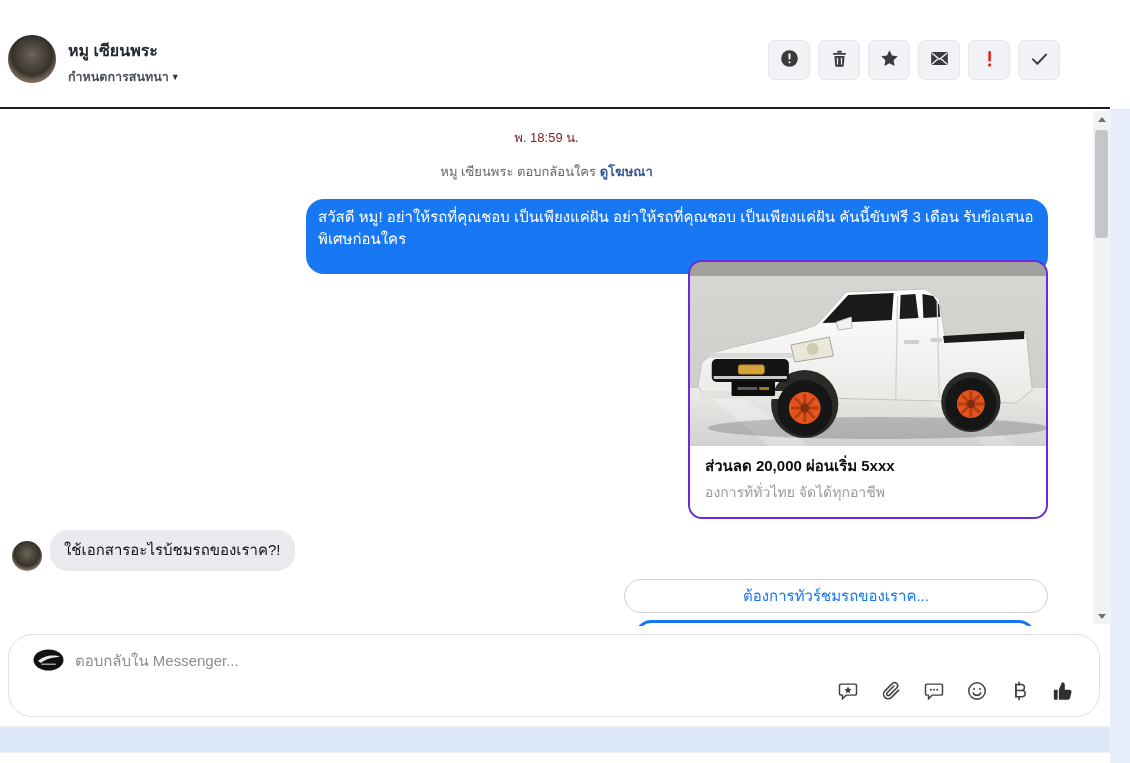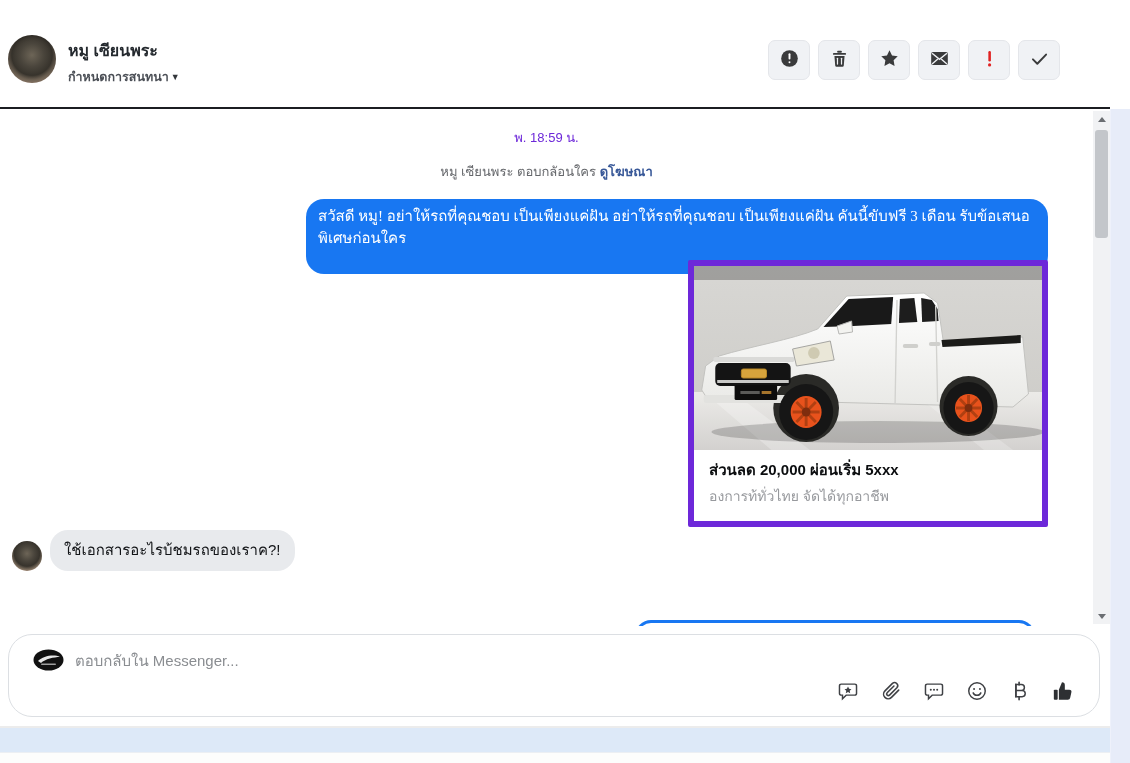--- a/index.html
+++ b/index.html
@@ -27,31 +27,31 @@
                 background:#e7ecf9; border-left:1px solid #eef1fb; }
   .bottom-band { position:absolute; left:0; top:716px; width:1110px; height:24px; background:#dde9f8; }
   .bottom-white { position:absolute; left:0; top:740px; width:1110px; height:23px; background:#fdfdfc;
                   border-top:1px solid #eceff3; }
   .panel-edge { position:absolute; left:0; top:714px; width:1110px; height:2px; background:#ececec; }
 
   
   .scroll-region { position:absolute; left:0; top:99px; width:1093px; height:515px; background:#fff; overflow:hidden; }
 
   .ts-row { position:absolute; left:0; top:16px; width:100%; text-align:center;
-            font-size:13px; color:#6d28d9; }
+            font-size:13px; color:#7f1d1d; }
   .ad-row { position:absolute; left:0; top:50px; width:100%; text-align:center;
             font-size:13px; color:#65676b; }
   .ad-row .ad-link { font-weight:bold; color:#385898; cursor:pointer; }
 
   .sent-bubble { position:absolute; right:45px; top:88px; max-width:742px;
                  background:#1877f2; color:#fff; font-size:15px; line-height:1.45;
-                 padding:7px 12px 24px; border-radius:18px;font-family:Liberation Serif, serif; }
+                 padding:7px 12px 24px; border-radius:18px; }
 
   .ad-card { position:absolute; right:45px; top:149px; width:360px; background:#22c55e;
-             border:6px solid #6d28d9; border-radius:2px; overflow:hidden; cursor:pointer; }
+             border:2px solid #6d28d9; border-radius:14px; overflow:hidden; cursor:pointer; }
   .ad-card-img { width:100%; height:184px; display:block; }
   .ad-card-cap { padding:8px 15px 14px; background:#fff; }
   .ad-card-title { font-size:15px; font-weight:bold; color:#0b0d0f; }
   .ad-card-sub { font-size:14px; color:#97999d; margin-top:3px; }
 
   .recv-row { position:absolute; left:12px; top:419px; display:flex; align-items:flex-end; gap:8px; }
   .mini-avatar { width:30px; height:30px; border-radius:50%;
                  background:
                   radial-gradient(circle at 50% 42%, #6d6557 0%, #4a453c 32%, #37332c 55%, #7d6f5f 70%, #c9a58e 84%, #dcb9a0 100%); }
   .recv-bubble { background:#e8eaed; color:#121417; font-size:15px; padding:8px 14px 9px;
@@ -232,20 +232,21 @@
         <div class="ad-card-title">ส่วนลด 20,000 ผ่อนเริ่ม 5xxx</div>
         <div class="ad-card-sub">องการท้ทั่วไทย จัดได้ทุกอาชีพ</div>
       </div>
     </div>
 
     <div class="recv-row">
       <div class="mini-avatar"></div>
       <div class="recv-bubble">ใช้เอกสารอะไรบ้ชมรถของเราค?!</div>
     </div>
 
+    <div class="quick-reply">ต้องการทัวร์ชมรถของเราค...</div>
     <div class="quick-reply-partial"></div>
 
   </div>
 
   <div class="scrollbar">
     <div class="sb-arrow sb-up">
         <div class="tri-up"></div>
       </div>
     <div class="sb-thumb"></div>
     <div class="sb-arrow sb-down">

